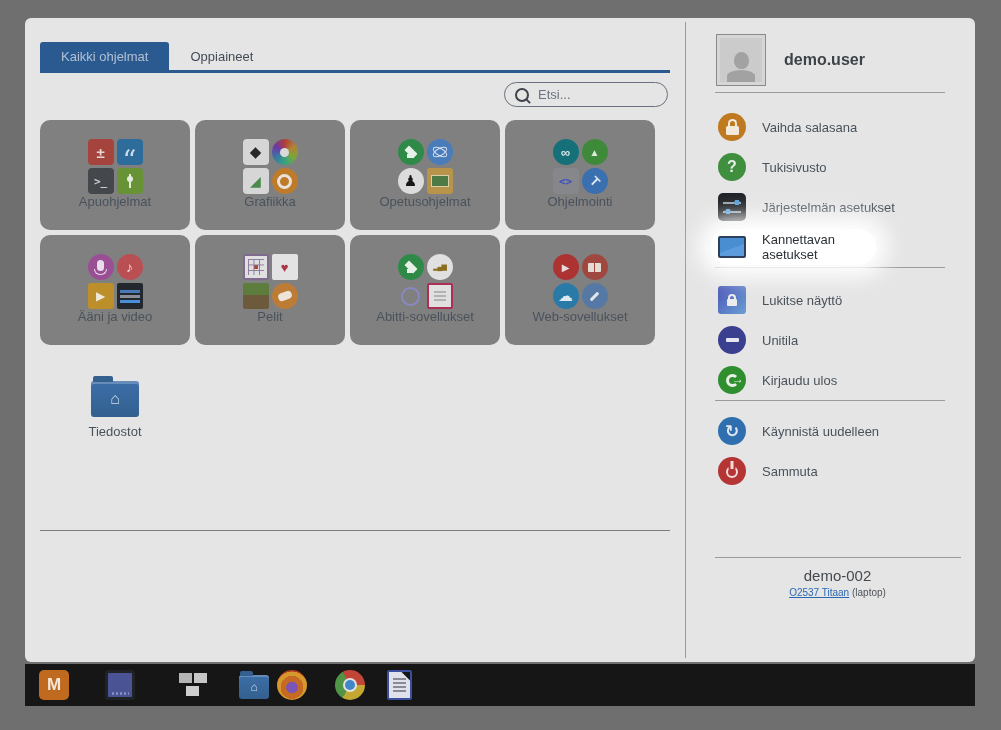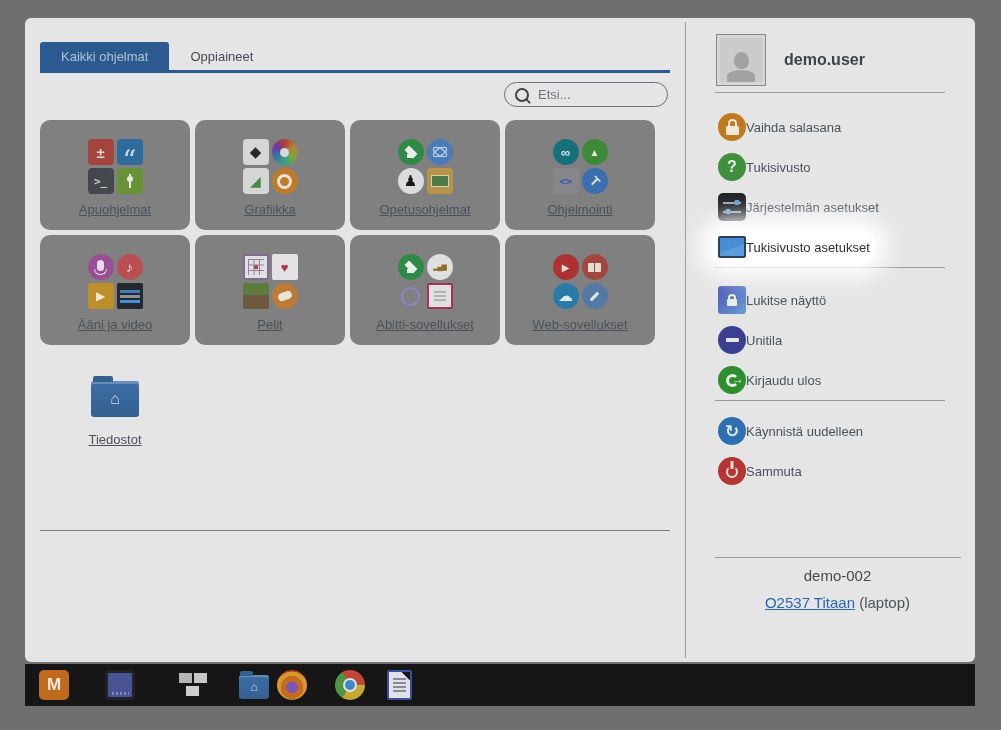--- a/index.html
+++ b/index.html
@@ -29,21 +29,21 @@
   .mag::after{content:"";position:absolute;right:-4px;bottom:-2px;width:6px;height:2px;background:#3d434b;transform:rotate(45deg);}
   .search input{background:transparent;border:none;outline:none;font-size:13px;color:#3c434c;width:100%;font-family:inherit;}
   .search input::placeholder{color:#6a7480;}
 
   
   .grid{position:absolute;left:15px;top:102px;display:grid;grid-template-columns:repeat(4,150px);grid-auto-rows:110px;gap:5px;}
   .card{background:#808080;border-radius:10px;display:flex;flex-direction:column;align-items:center;padding-top:19px;box-sizing:border-box;}
   .card.plain{background:transparent;}
   .cluster{width:55px;height:55px;display:grid;grid-template-columns:26px 26px;grid-auto-rows:26px;gap:3px;}
   .cluster.single{display:flex;align-items:center;justify-content:center;}
-  .card-label{margin-top:8px;font-size:13px;color:#49525b;text-decoration:underline;}
+  .card-label{font-size:13px;color:#49525b;}
   .sep-h{position:absolute;left:15px;top:512px;width:630px;height:1px;background:#7c7c7c;}
 
   
   .mi{position:relative;width:26px;height:26px;border-radius:4px;display:flex;align-items:center;justify-content:center;overflow:hidden;flex:none;}
   .i-calc{background:#a4443c;}.i-calc::before{content:"±";color:#e5d6d4;font-weight:bold;font-size:15px;}
   .i-notes{background:#2e6c9c;}.i-notes::before{content:"“";color:#cddcea;font-size:27px;line-height:0;position:relative;top:9px;font-family:"DejaVu Serif",serif;}
   .i-term{background:#44474b;}.i-term::before{content:">_";color:#c9cdd2;font:bold 11px "DejaVu Sans Mono",monospace;}
   .i-tweak{background:#679336;}.i-tweak::before{content:"";width:2px;height:14px;background:#e2eada;}
   .i-tweak::after{content:"";position:absolute;width:6px;height:6px;border-radius:50%;background:#e2eada;top:8px;}
   .i-inkscape{background:#d6d6d6;}.i-inkscape::before{content:"◆";color:#26282b;font-size:15px;}
@@ -108,28 +108,28 @@
   .avatar{width:42px;height:44px;background:#cbcbcb;border:3px solid #d6d6d6;outline:1px solid #8a8a8a;
     display:flex;flex-direction:column;align-items:center;justify-content:flex-end;overflow:hidden;flex:none;}
   .avatar::before{content:"";width:15px;height:17px;background:#a2a2a2;border-radius:50% 50% 45% 45%;margin-bottom:1px;}
   .avatar::after{content:"";width:28px;height:12px;background:#a2a2a2;border-radius:50% 50% 0 0;}
   .username{font-size:16px;font-weight:bold;color:#3d4349;}
   .sb-sep{height:1px;background:#9a9a9a;margin:0 30px 0 29px;border:none;}
   .sb-sep.first{margin-top:8px;}
   .sb-menu{margin-top:14px;}
   .sb-menu.g2{margin-top:12px;}
   .sb-menu.g3{margin-top:10px;}
-  .sb-item{display:flex;align-items:center;gap:0;height:40px;padding-left:32px;font-size:13px;color:#49525b;}
+  .sb-item{display:flex;align-items:center;gap:16px;height:40px;padding-left:32px;font-size:13px;color:#49525b;}
   .sb-item.hl{position:relative;z-index:2;margin-left:25px;padding-left:7px;width:158px;height:36px;margin-top:2px;margin-bottom:2px;
     background:#ffffff;border-radius:18px;box-shadow:0 0 20px 13px rgba(255,255,255,.93);color:#2c3136;}
   .sb-footer{margin-top:66px;}
   .sb-footer .sb-sep{margin:0 14px 0 29px;}
   .foot-text{text-align:center;padding-left:14px;margin-top:9px;}
   .hostname{font-size:15px;color:#44494e;}
-  .model-line{font-size:15px;margin-top:10px;color:#4e5358;}
+  .model-line{font-size:10px;margin-top:3px;color:#4e5358;}
   .model-link{color:#2b68b4;text-decoration:underline;cursor:pointer;}
 
   
   .si{width:28px;height:28px;position:relative;display:flex;align-items:center;justify-content:center;flex:none;}
   .s-lock{background:#bf7a1f;border-radius:50%;flex-direction:column;}
   .s-lock::before{content:"";width:9px;height:8px;border:2.5px solid #f2e9da;border-bottom:none;border-radius:5px 5px 0 0;box-sizing:border-box;}
   .s-lock::after{content:"";width:13px;height:9px;background:#f2e9da;border-radius:1.5px;margin-top:-1px;}
   .s-help{background:#3f8f3f;border-radius:50%;}.s-help::before{content:"?";color:#e7efe7;font-weight:bold;font-size:16px;}
   .s-sys{background:#202428;border-radius:5px;}
   .s-sys::before{content:"";width:18px;height:14px;
@@ -304,21 +304,21 @@
         <span>Tukisivusto</span>
       </div>
       <div class="sb-item">
         <span class="si s-sys"></span>
         <span>Järjestelmän asetukset</span>
       </div>
       <div class="sb-item hl">
         <span class="si">
             <span class="s-display"></span>
           </span>
-        <span>Tukisivusto asetukset</span>
+        <span>Kannettavan asetukset</span>
       </div>
     </div>
 
     <hr class="sb-sep">
 
     <div class="sb-menu g2">
       <div class="sb-item">
         <span class="si s-lockscr"></span>
         <span>Lukitse näyttö</span>
       </div>

